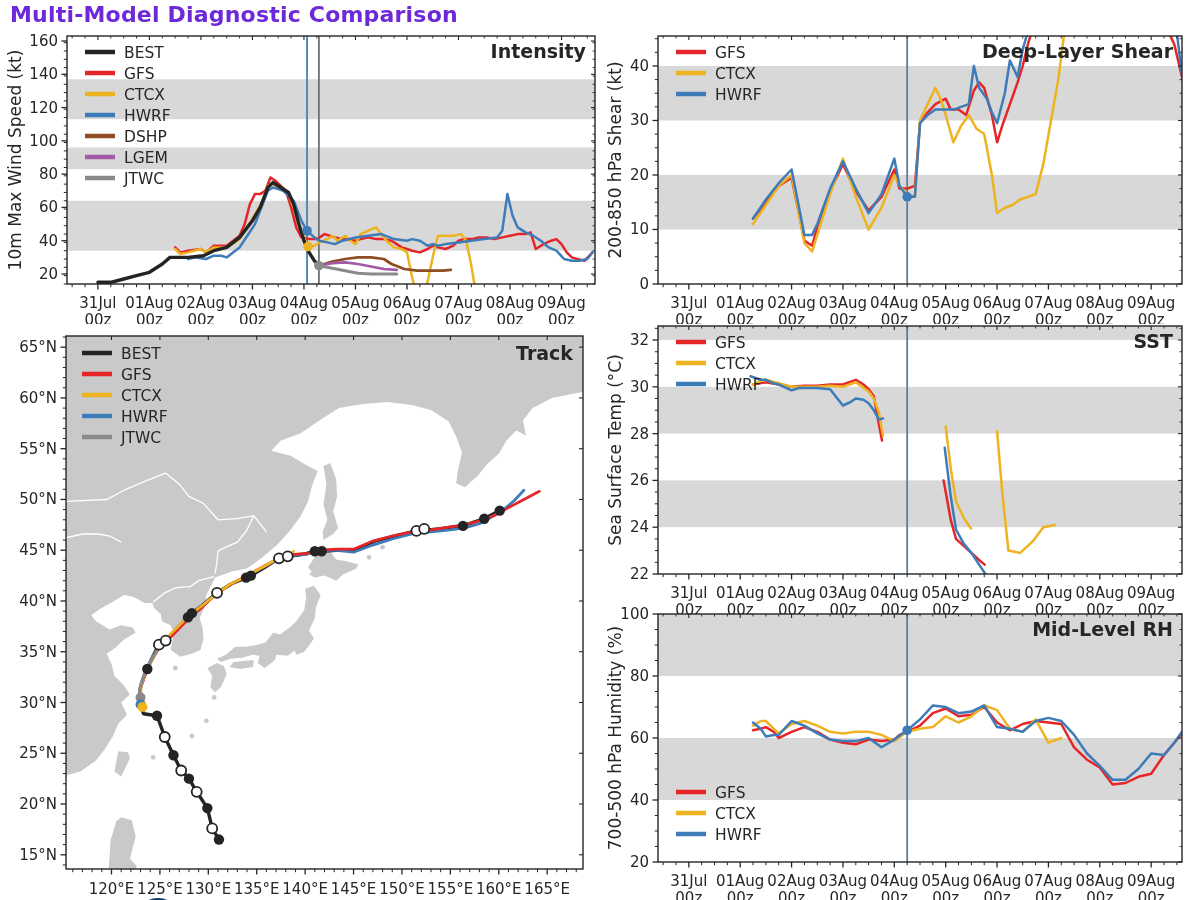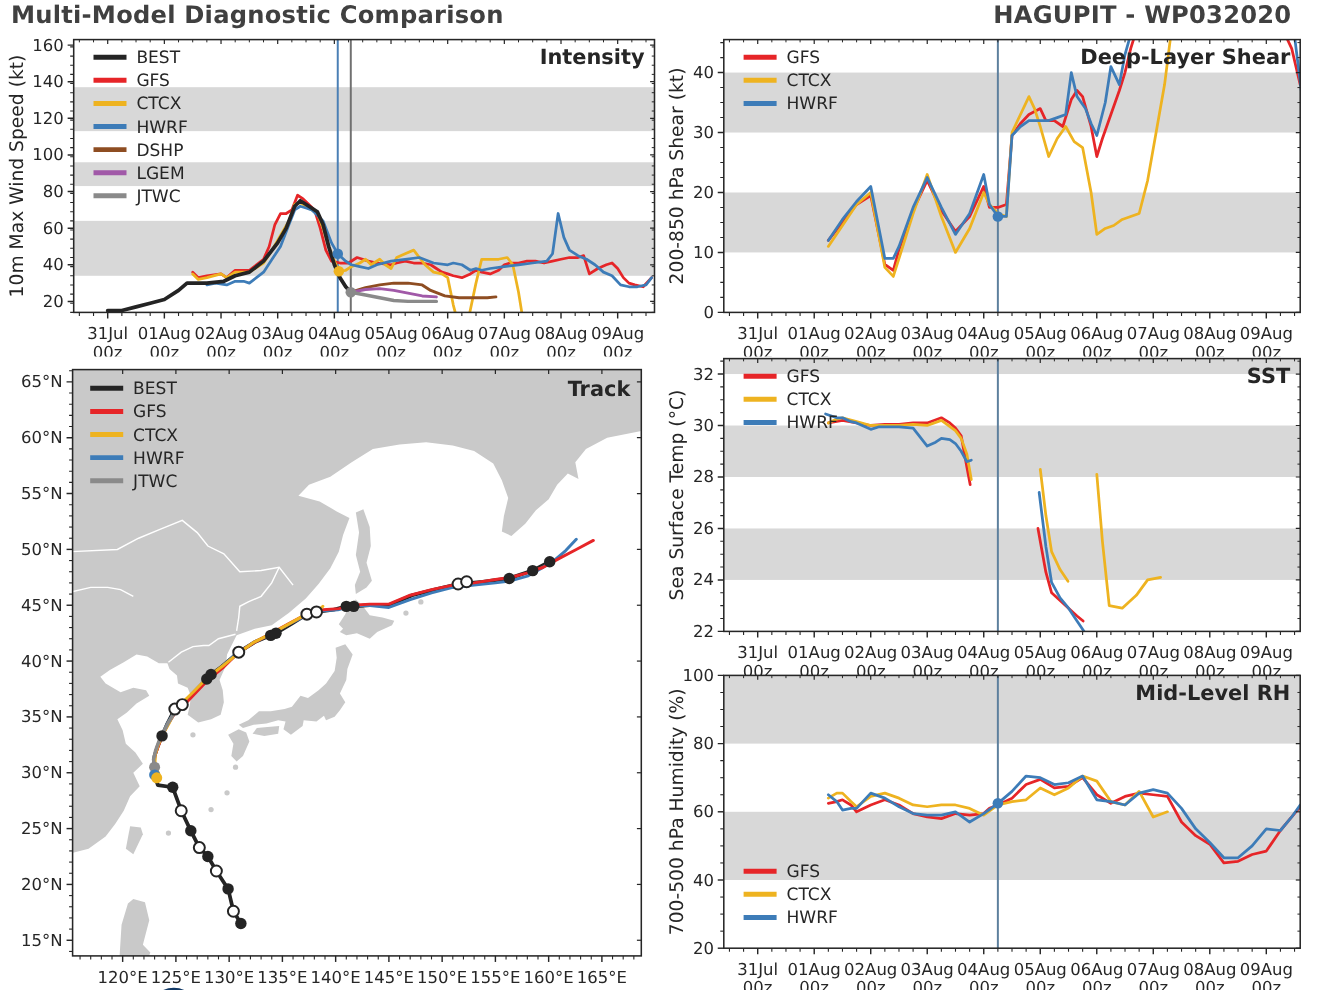--- a/index.html
+++ b/index.html
@@ -1,34 +1,33 @@
 <!DOCTYPE html>
 <html><head>
 <meta charset="utf-8">
 <style>
   html,body{margin:0;padding:0;background:#fff;}
   #stage{position:relative;width:1200px;height:900px;background:#ffffff;overflow:hidden;
          font-family:"DejaVu Sans","Liberation Sans",sans-serif;color:#262626;}
-  .h1{position:absolute;top:2px;font-size:22px;font-weight:bold;color:#404040;letter-spacing:0.2px;}
+  .h1{position:absolute;top:2px;font-size:22px;font-weight:bold;color:#6d28d9;letter-spacing:0.2px;}
   #main-title{left:10px;}
   #storm-title{right:26px;text-align:right;}
   figure.panel{position:absolute;margin:0;padding:0;}
   svg text{fill:#262626;}
   .tk{font-size:15px;}
   .yl{font-size:17px;}
   .pt{font-size:19px;font-weight:bold;}
   .lg{font-size:15.5px;}
   .logo-wrap{position:absolute;left:2px;top:850px;width:185px;height:50px;margin-top:46px;}
 </style>
 </head>
 <body>
 
 <div id="stage">
   <div id="main-title" class="h1">Multi-Model Diagnostic Comparison</div>
-  <div id="storm-title" class="h1">HAGUPIT - WP032020</div>
 
   <figure class="panel" style="left:0;top:28px;width:600px;height:296px;">
     <svg viewBox="0 0 600 296" width="600" height="296">
         <defs>
           <clipPath id="cp-intensity">
             <rect x="67" y="8" width="528" height="248"></rect>
           </clipPath>
         </defs>
         <g>
           <rect x="67" y="172.7785234899329" width="528" height="49.93288590604024" fill="#d8d8d8"></rect>

